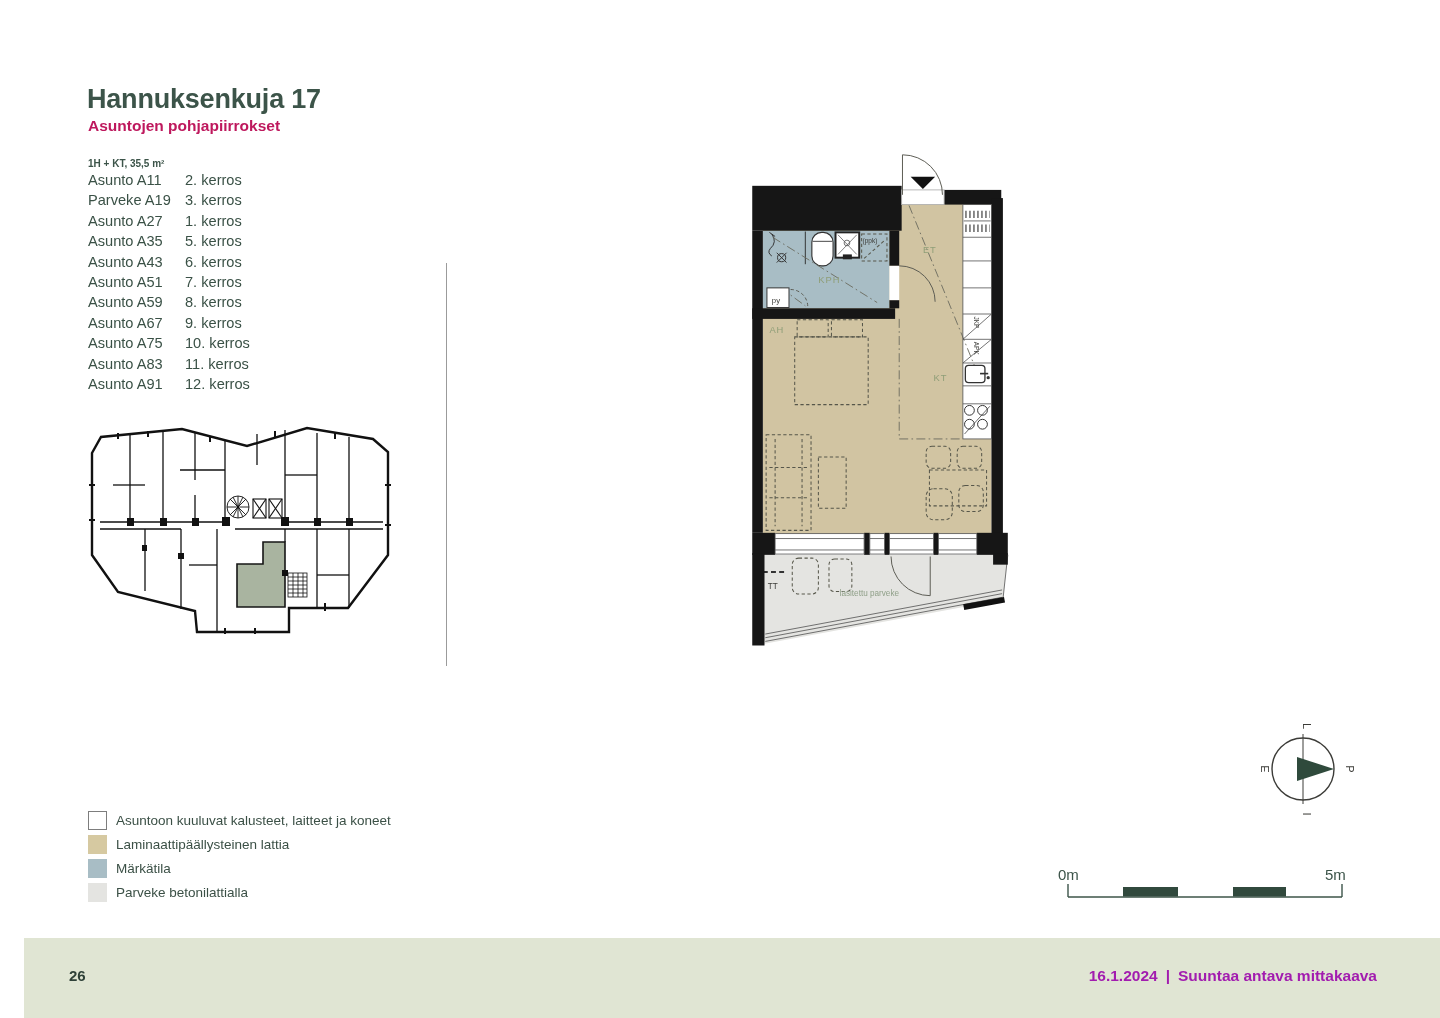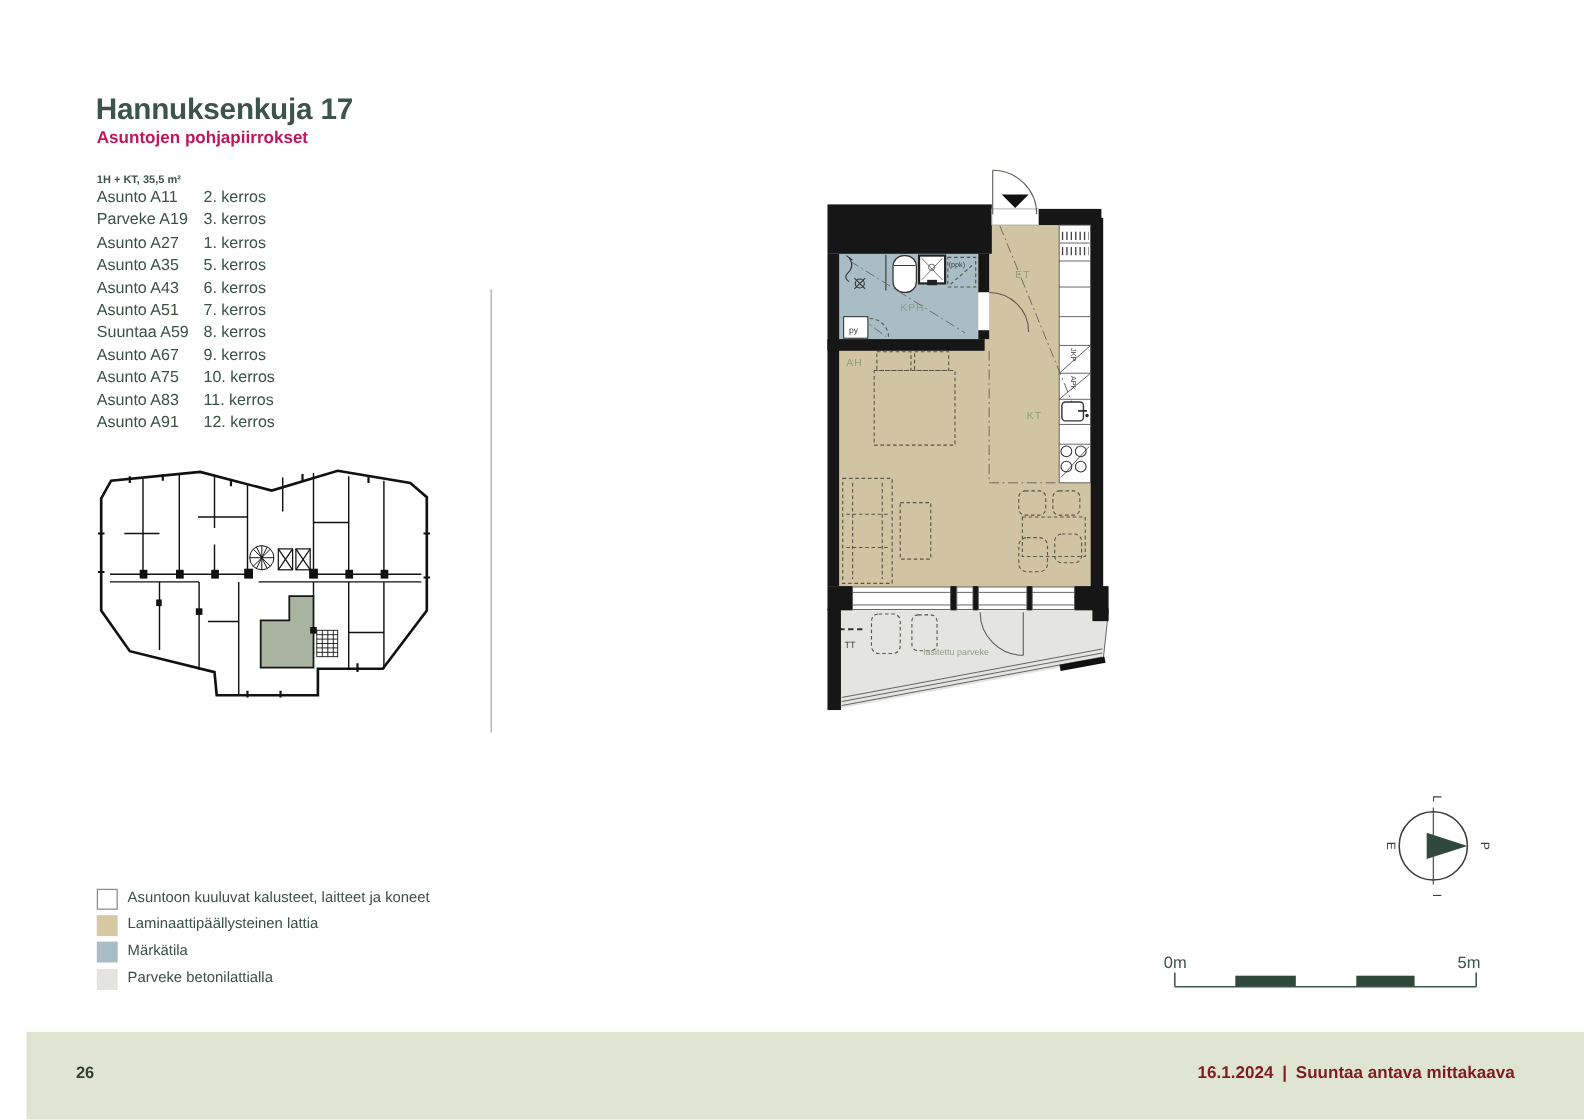--- a/index.html
+++ b/index.html
@@ -16,32 +16,32 @@
   .unit-type { left:88px; top:146px; font-size:10px; font-weight:700; color:#3c5449;margin-top:12px; }
 
   .apt-list { left:88px; top:172px; }
   .apt-row { display:flex; height:20.4px; align-items:flex-start; font-size:14.6px; font-weight:500; color:#3a5146; }
   .apt-row .unit { width:97px; }
 
   .divider { left:446px; top:263px; width:1px; height:403px; background:#9b9b9b; }
 
   
   .legend { left:88px; top:808px; }
-  .legend-row { display:flex; align-items:flex-start; height:24.2px; }
+  .legend-row { display:flex; align-items:center; height:24.2px; }
   .swatch { width:19px; height:19px; margin-right:9px; flex:0 0 auto; }
   .sw0 { background:#ffffff; border:1.3px solid #7d7d7d; }
   .sw1 { background:#a8bdc5; }
   .sw2 { background:#d6c9a1; }
   .sw3 { background:#e4e4e1; }
   .legend-label { font-size:13.5px; font-weight:500; color:#3b5046; }
 
   
   .footer { left:0; top:938px; width:1440px; height:80px; background:#e0e5d3;margin-left:24px; }
   .page-num { position:absolute; left:45px; top:29px; font-size:15px; font-weight:700; color:#2f4138; }
-  .foot-right { position:absolute; right:87px; top:29px; font-size:15.5px; font-weight:600; color:#7f1d1d; display:flex; gap:8px; }
+  .foot-right { position:absolute; right:87px; top:29px; font-size:15.5px; font-weight:600; color:#a21caf; display:flex; gap:8px; }
 
   
   svg { display:block; }
   svg text { font-family:"Liberation Sans", sans-serif; }
   .room-label { fill:#8f9e78; font-size:11.5px; letter-spacing:1.2px; font-weight:500; }
   .tiny-label { fill:#3c3c38; }
   .wall { fill:#161616; }
   .thinline { stroke:#555; stroke-width:1; fill:none; }
   .fixture { stroke:#333; fill:#ffffff; }
   .dashed { stroke:#56564a; stroke-width:1.25; fill:none; stroke-dasharray:4 3; }
@@ -79,21 +79,21 @@
       </div>
     <div class="apt-row">
         <span class="unit">Asunto A43</span>
         <span>6. kerros</span>
       </div>
     <div class="apt-row">
         <span class="unit">Asunto A51</span>
         <span>7. kerros</span>
       </div>
     <div class="apt-row">
-        <span class="unit">Suuntaa A59</span>
+        <span class="unit">Asunto A59</span>
         <span>8. kerros</span>
       </div>
     <div class="apt-row">
         <span class="unit">Asunto A67</span>
         <span>9. kerros</span>
       </div>
     <div class="apt-row">
         <span class="unit">Asunto A75</span>
         <span>10. kerros</span>
       </div>

